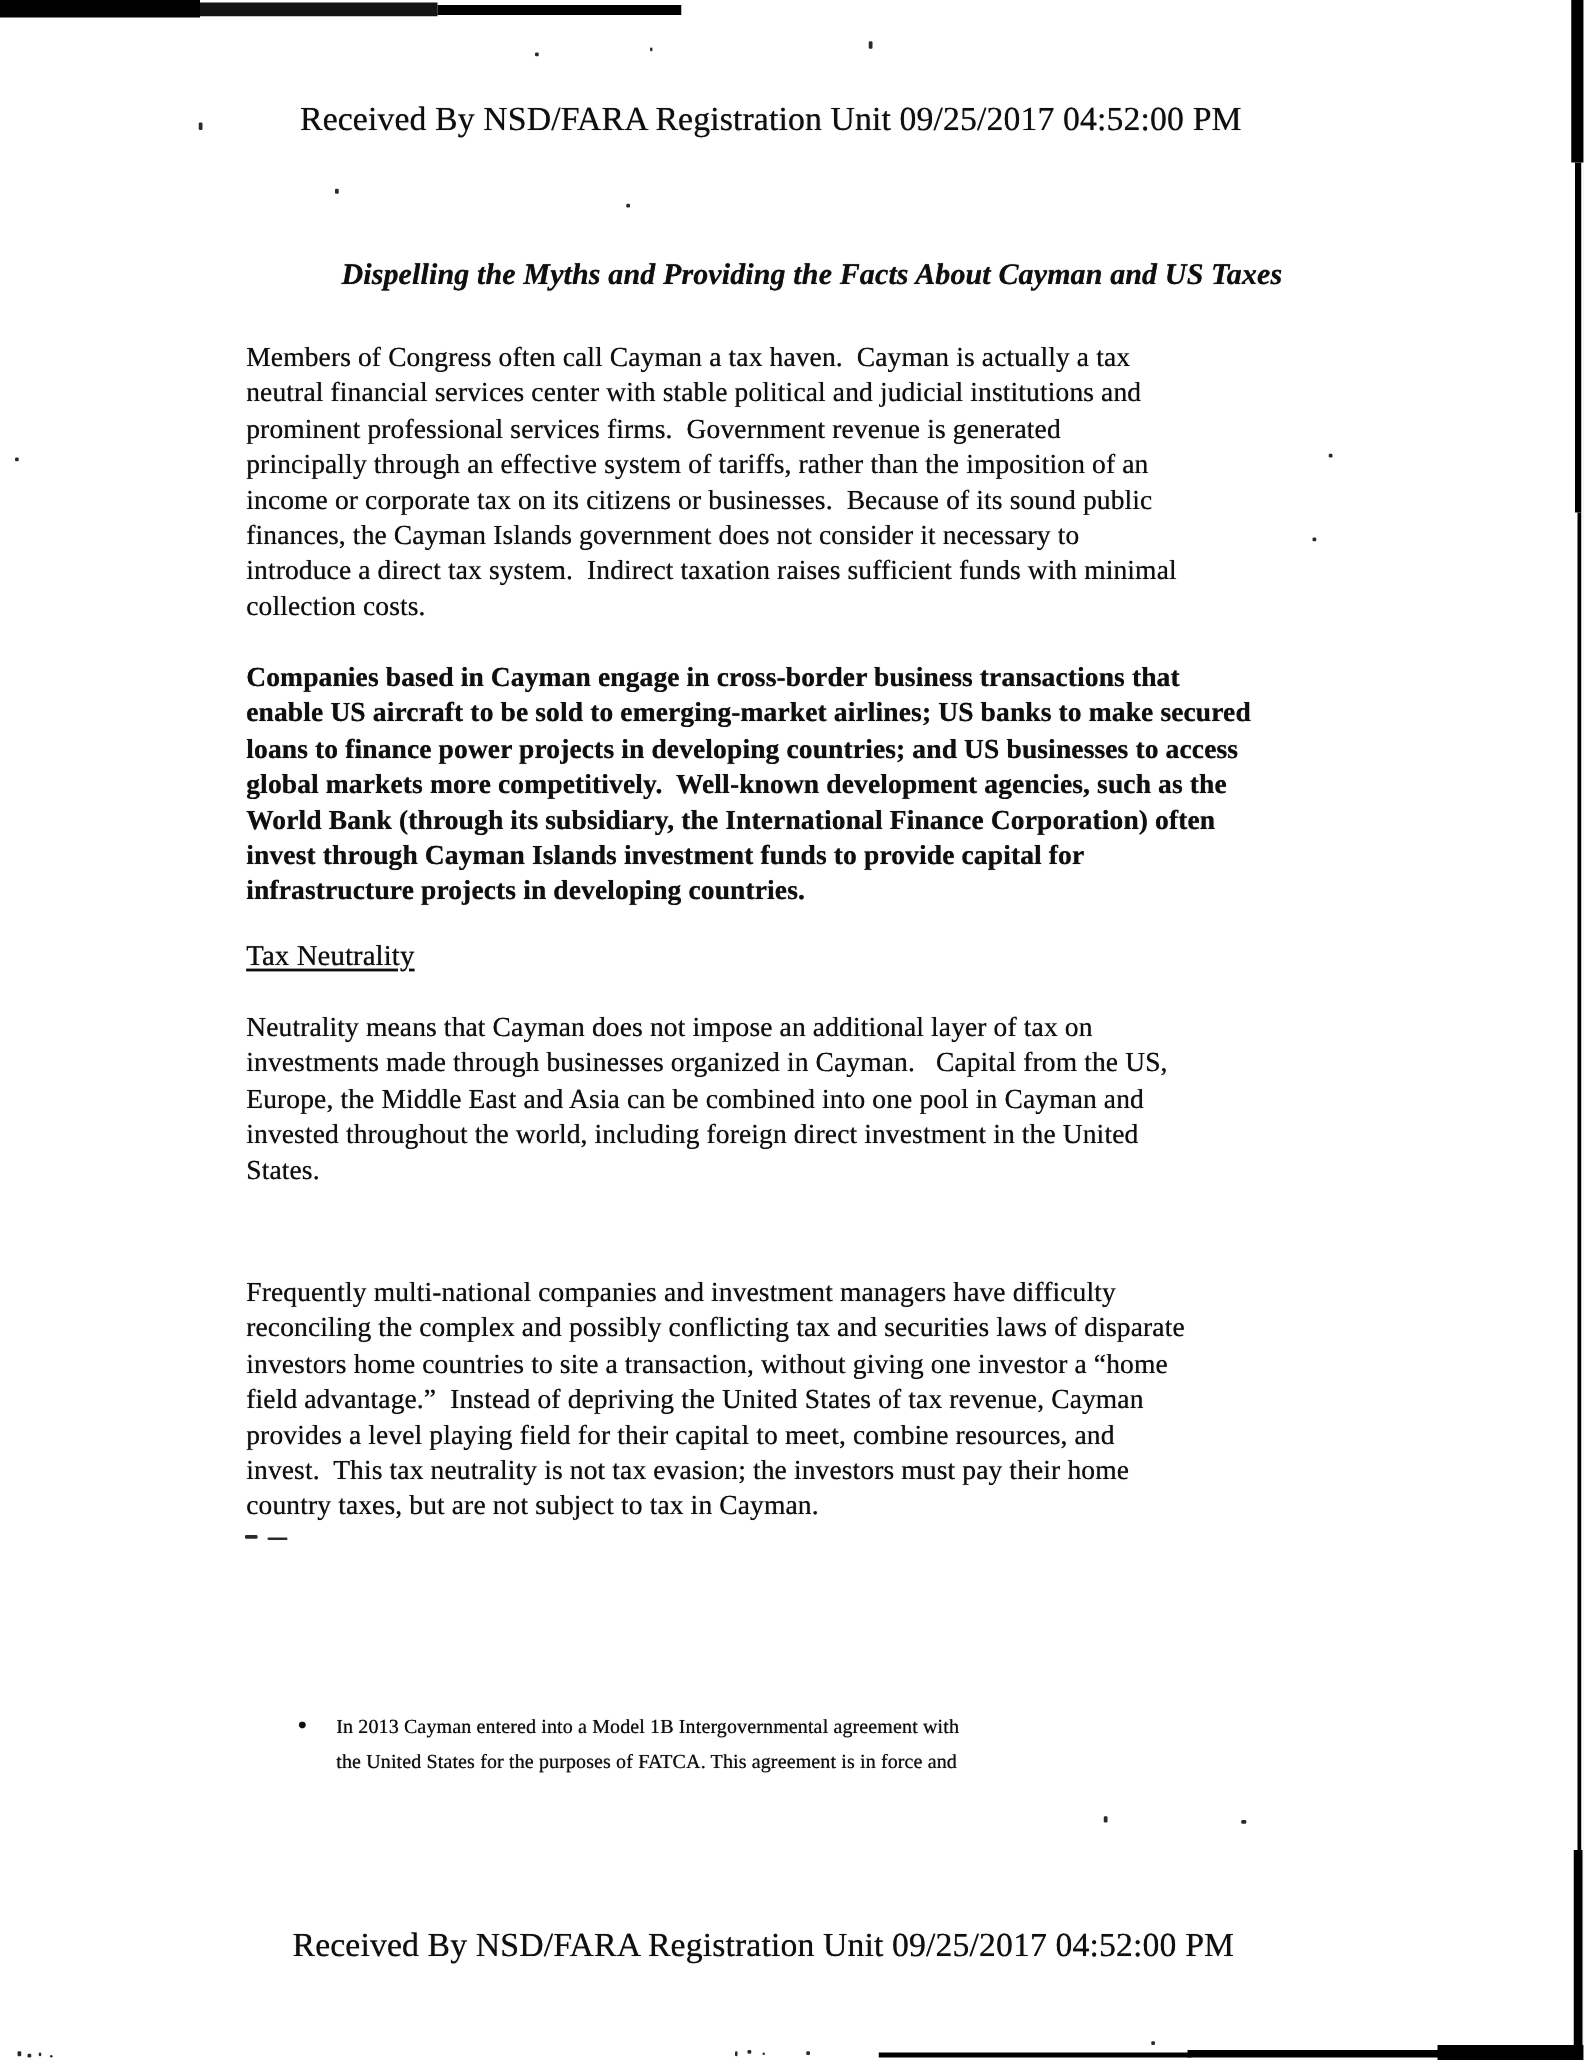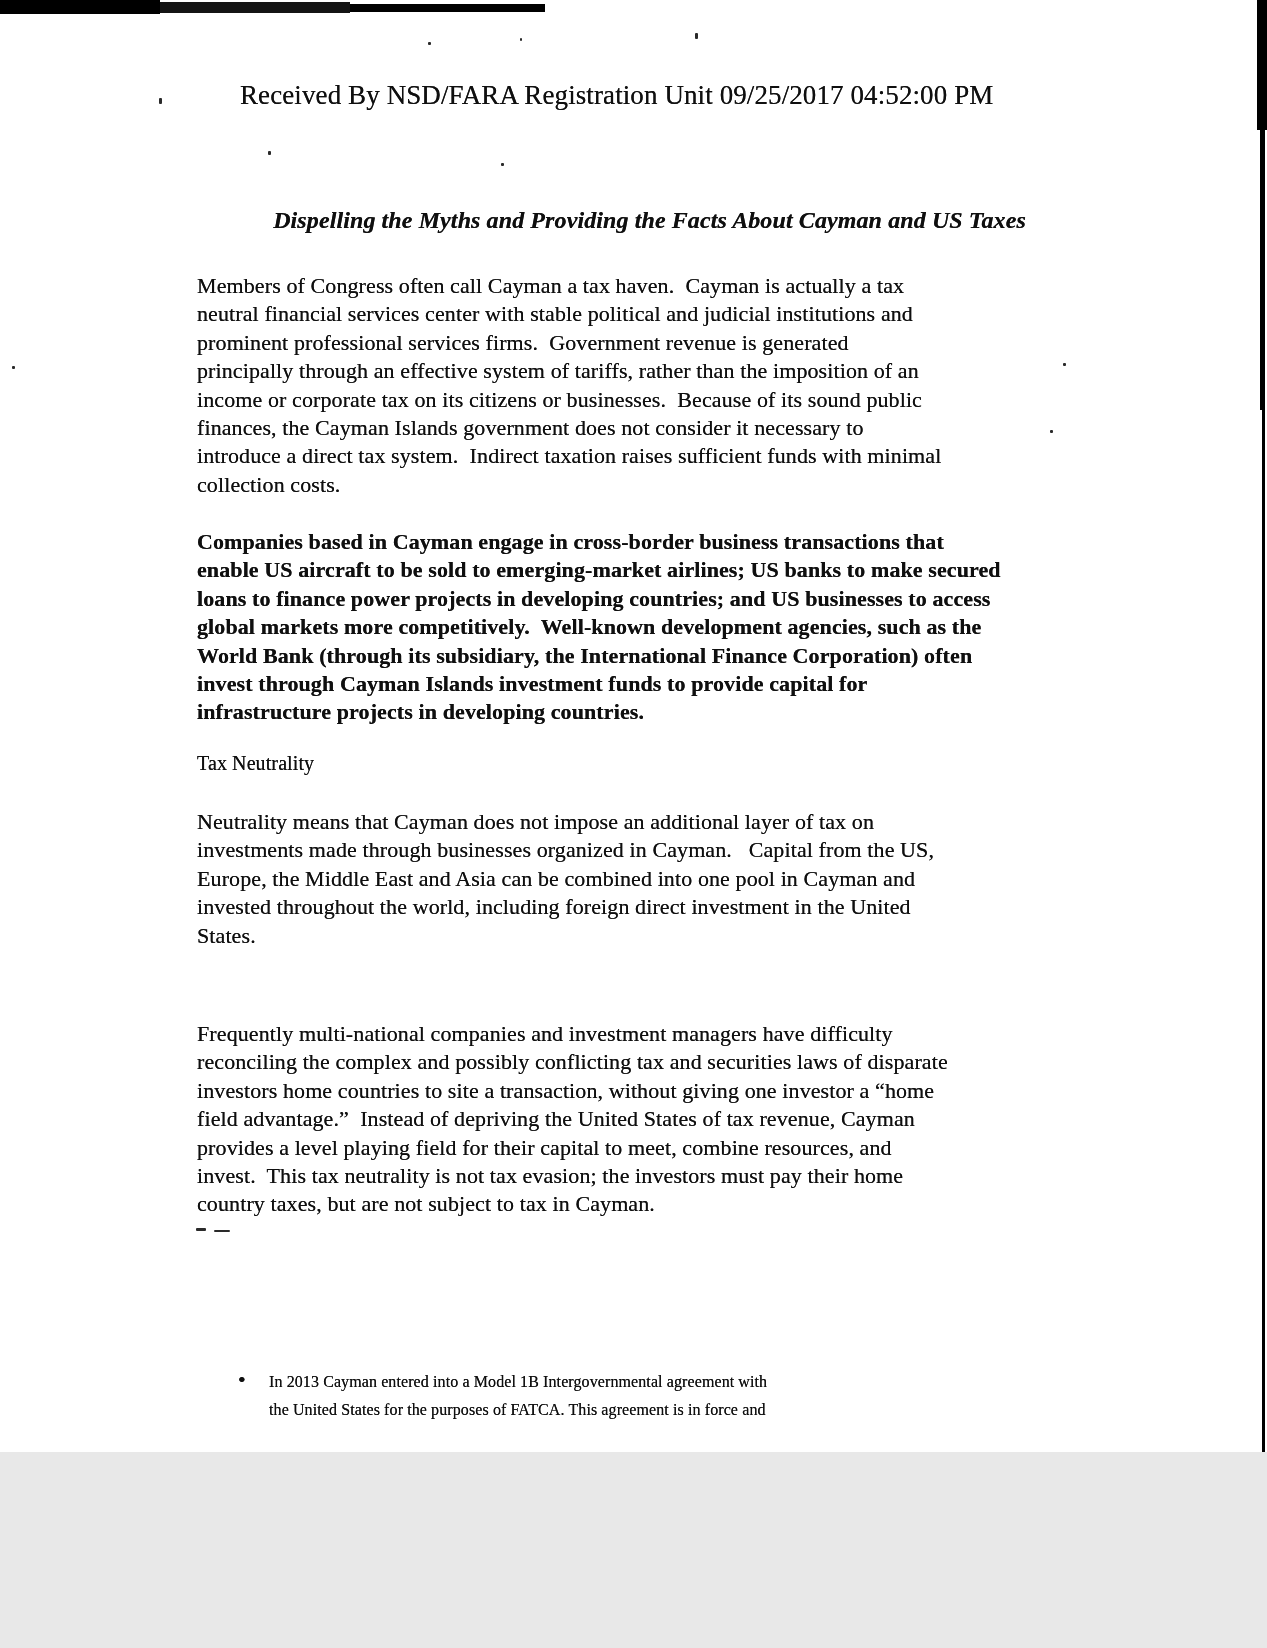--- a/index.html
+++ b/index.html
@@ -3,21 +3,21 @@
 <meta charset="utf-8">
 <style>
   html, body {
     margin: 0;
     padding: 0;
     background: #e8e8e8;
   }
   .page {
     position: relative;
     width: 1267px;
-    height: 1452px;
+    height: 1648px;
     margin: 0 auto;
     background: #ffffff;
     overflow: hidden;
     font-family: "Liberation Serif", serif;
     color: #0f0f0f;
   }
   
   .ink {
     text-shadow: 0 0 0.6px rgba(10,10,10,0.8);
     letter-spacing: 0.1px;
@@ -52,21 +52,22 @@
     position: absolute;
     left: 197px;
     width: 880px;
     font-size: 22px;
     line-height: 28.4px;
     white-space: pre-wrap;
   }
   .heading {
     position: absolute;
     left: 197px;
-    font-size: 20px;
+    font-size: 23px;
+    text-decoration: underline;
     text-underline-offset: 3px;
     white-space: nowrap;
   }
   .bullet-marker {
     position: absolute;
     left: 238px;
     top: 1366px;
     font-size: 22px;
     line-height: 28.4px;
   }

